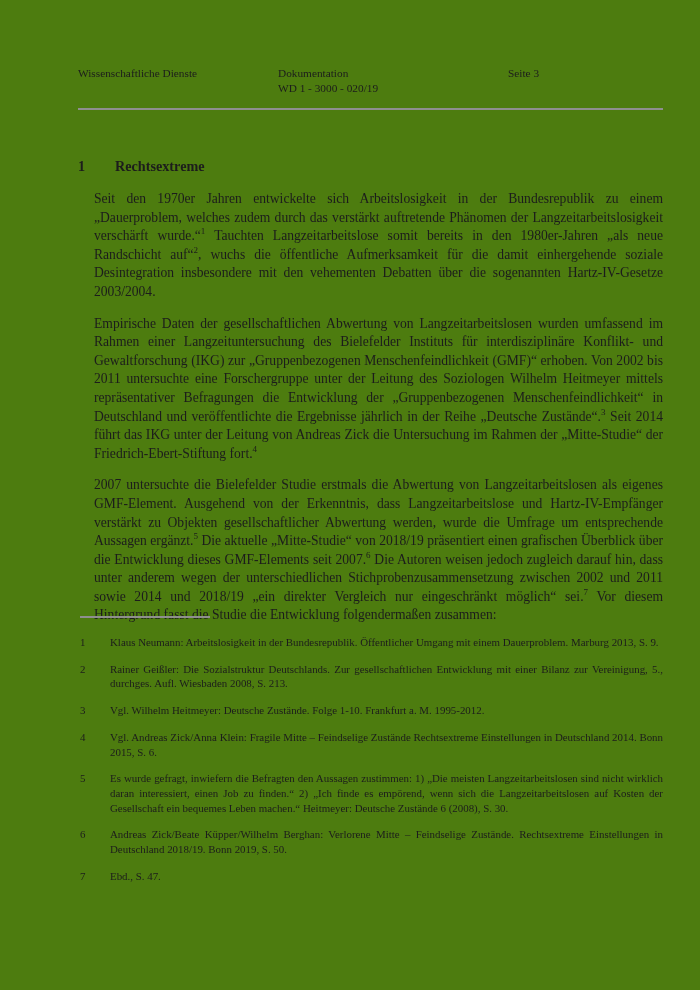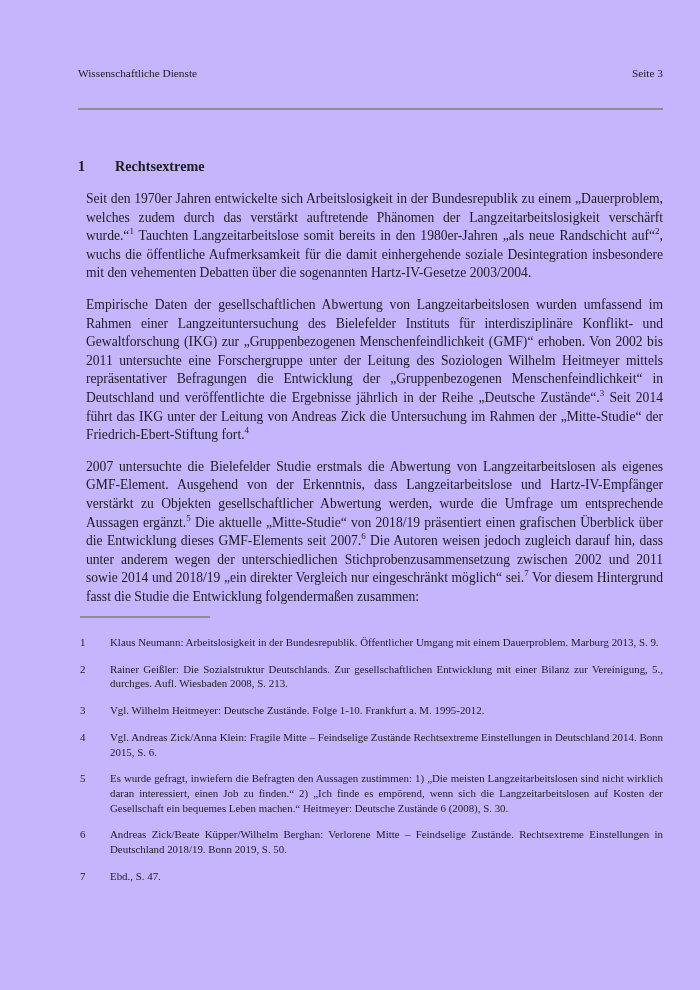--- a/index.html
+++ b/index.html
@@ -1,38 +1,38 @@
 <!DOCTYPE html>
 <html lang="de"><head>
 <meta charset="utf-8">
 <style>
   html, body { margin: 0; padding: 0; background: #ffffff; }
   .page {
     position: relative;
     width: 700px;
     height: 990px;
-    background: #c4b5fd;
+    background: #4d7c0f;
     color: #1c1c1c;
     font-family: "Liberation Serif", "DejaVu Serif", serif;
     overflow: hidden;
     text-decoration: underline;
   }
   
   .header {
     position: absolute;
     left: 78px;
     right: 37px;
     top: 66px;
     display: flex;
     font-size: 11.3px;
     line-height: 15px;
   }
   .header-left  { width: 200px; }
   .header-center { width: 230px; }
-  .header-right { flex: 1; text-align: right; }
+  .header-right { flex: 1; text-align: left; }
   .header-rule {
     position: absolute;
     left: 78px;
     right: 37px;
     top: 108px;
     border-top: 2px solid #8f8f8f;
   }
   
   .body-content {
     position: absolute;
@@ -45,21 +45,21 @@
     font-weight: bold;
     font-size: 14.2px;
     line-height: 18px;
     margin: 0 0 15px 0;
   }
   .sec-num { width: 37px; flex-shrink: 0; }
   .body-par {
     font-size: 13.6px;
     line-height: 18.6px;
     text-align: justify;
-    margin: 0 0 13px 8px;
+    margin: 0 0 13px 16px;
   }
   .body-par sup, .fn-ref {
     font-size: 9px;
     line-height: 0;
     vertical-align: super;
   }
   
   .footnotes {
     position: absolute;
     left: 78px;
@@ -81,20 +81,22 @@
   .fn-text { flex: 1; text-align: justify; }
 </style>
 </head>
 <body>
 
 <div class="page">
 
   <div class="header">
     <div class="header-left">Wissenschaftliche Dienste</div>
     <div class="header-center">
+      <div>Dokumentation</div>
+      <div>WD 1 - 3000 - 020/19</div>
     </div>
     <div class="header-right">Seite 3</div>
   </div>
 
   <div class="header-rule"></div>
 
   <div class="body-content">
     <div class="section-heading">
       <span class="sec-num">1</span>
       <span>Rechtsextreme</span>

